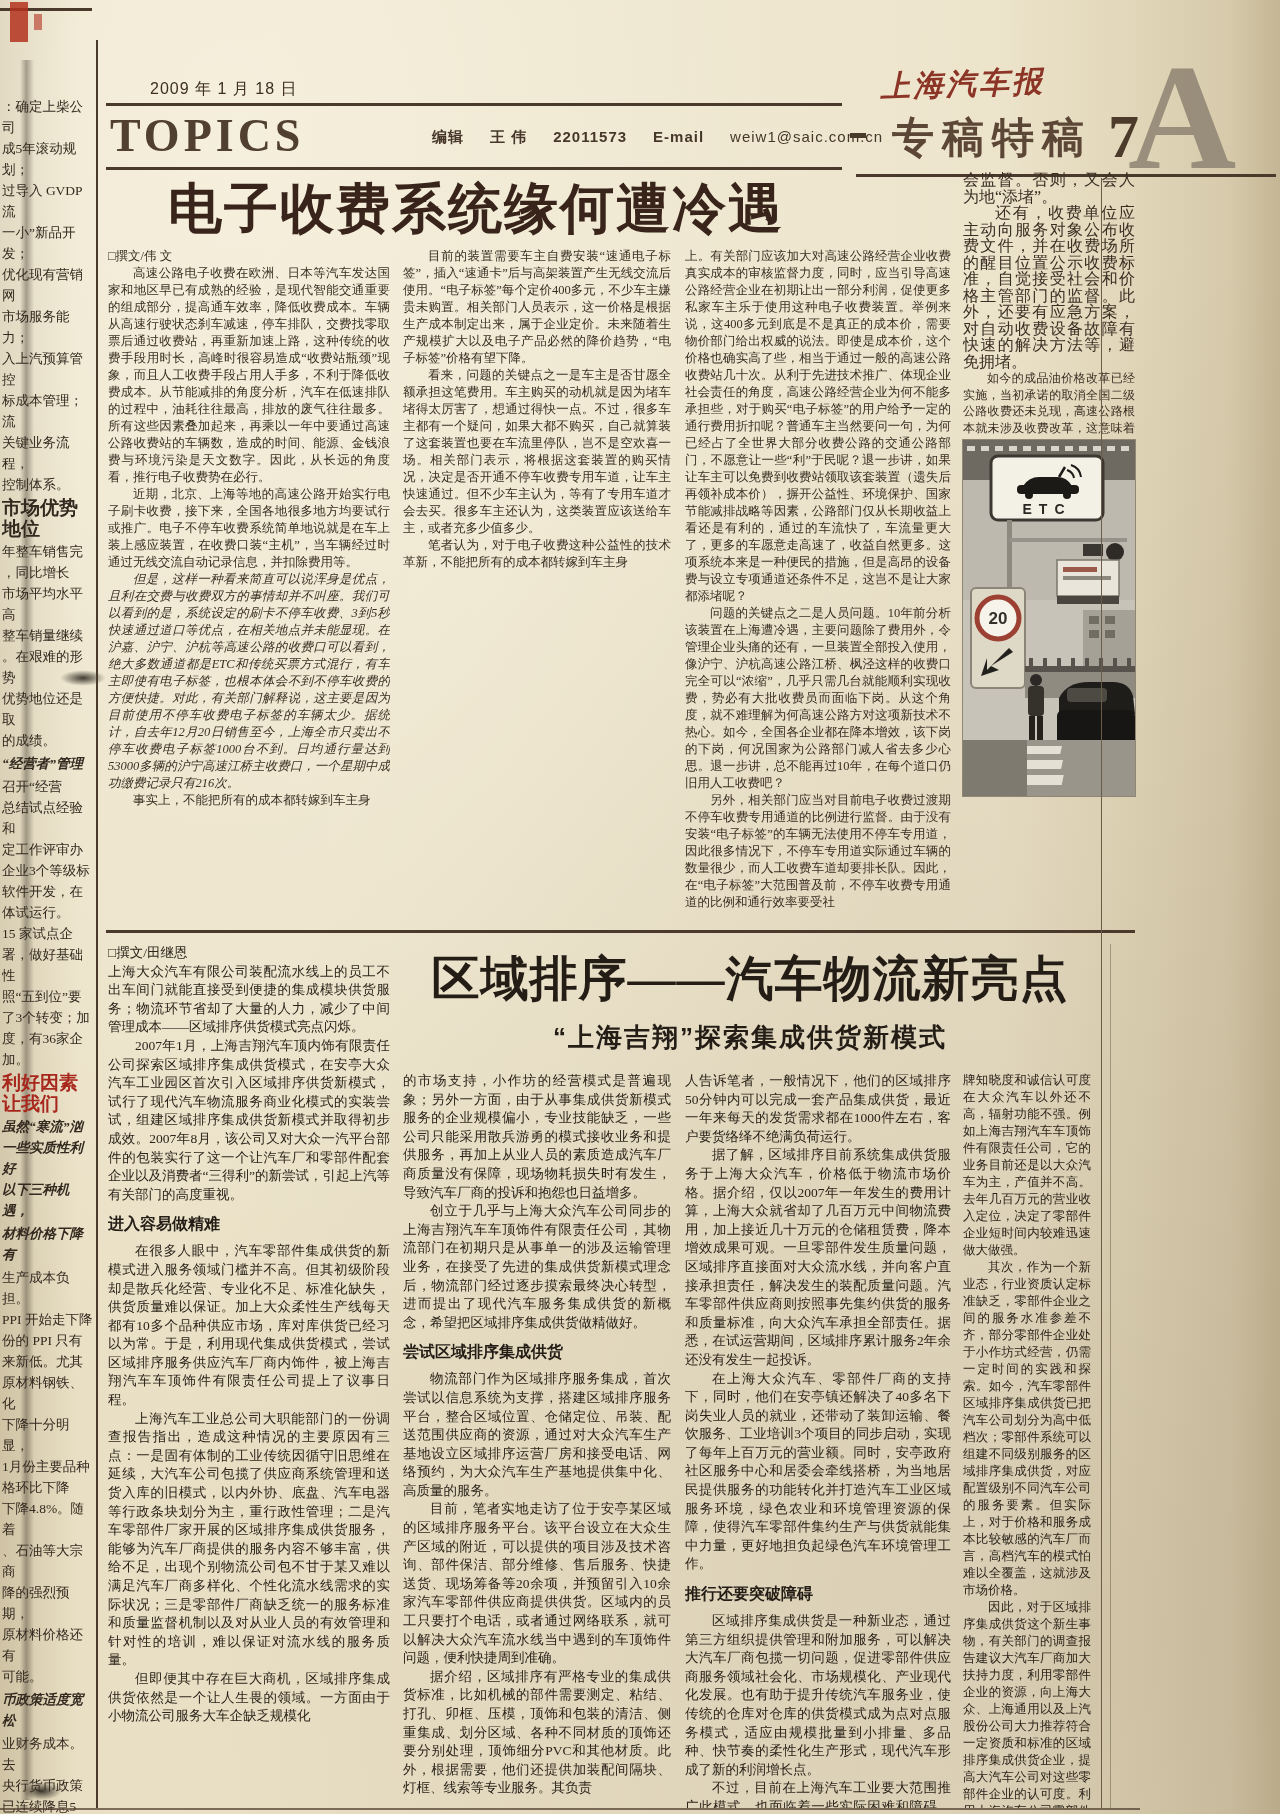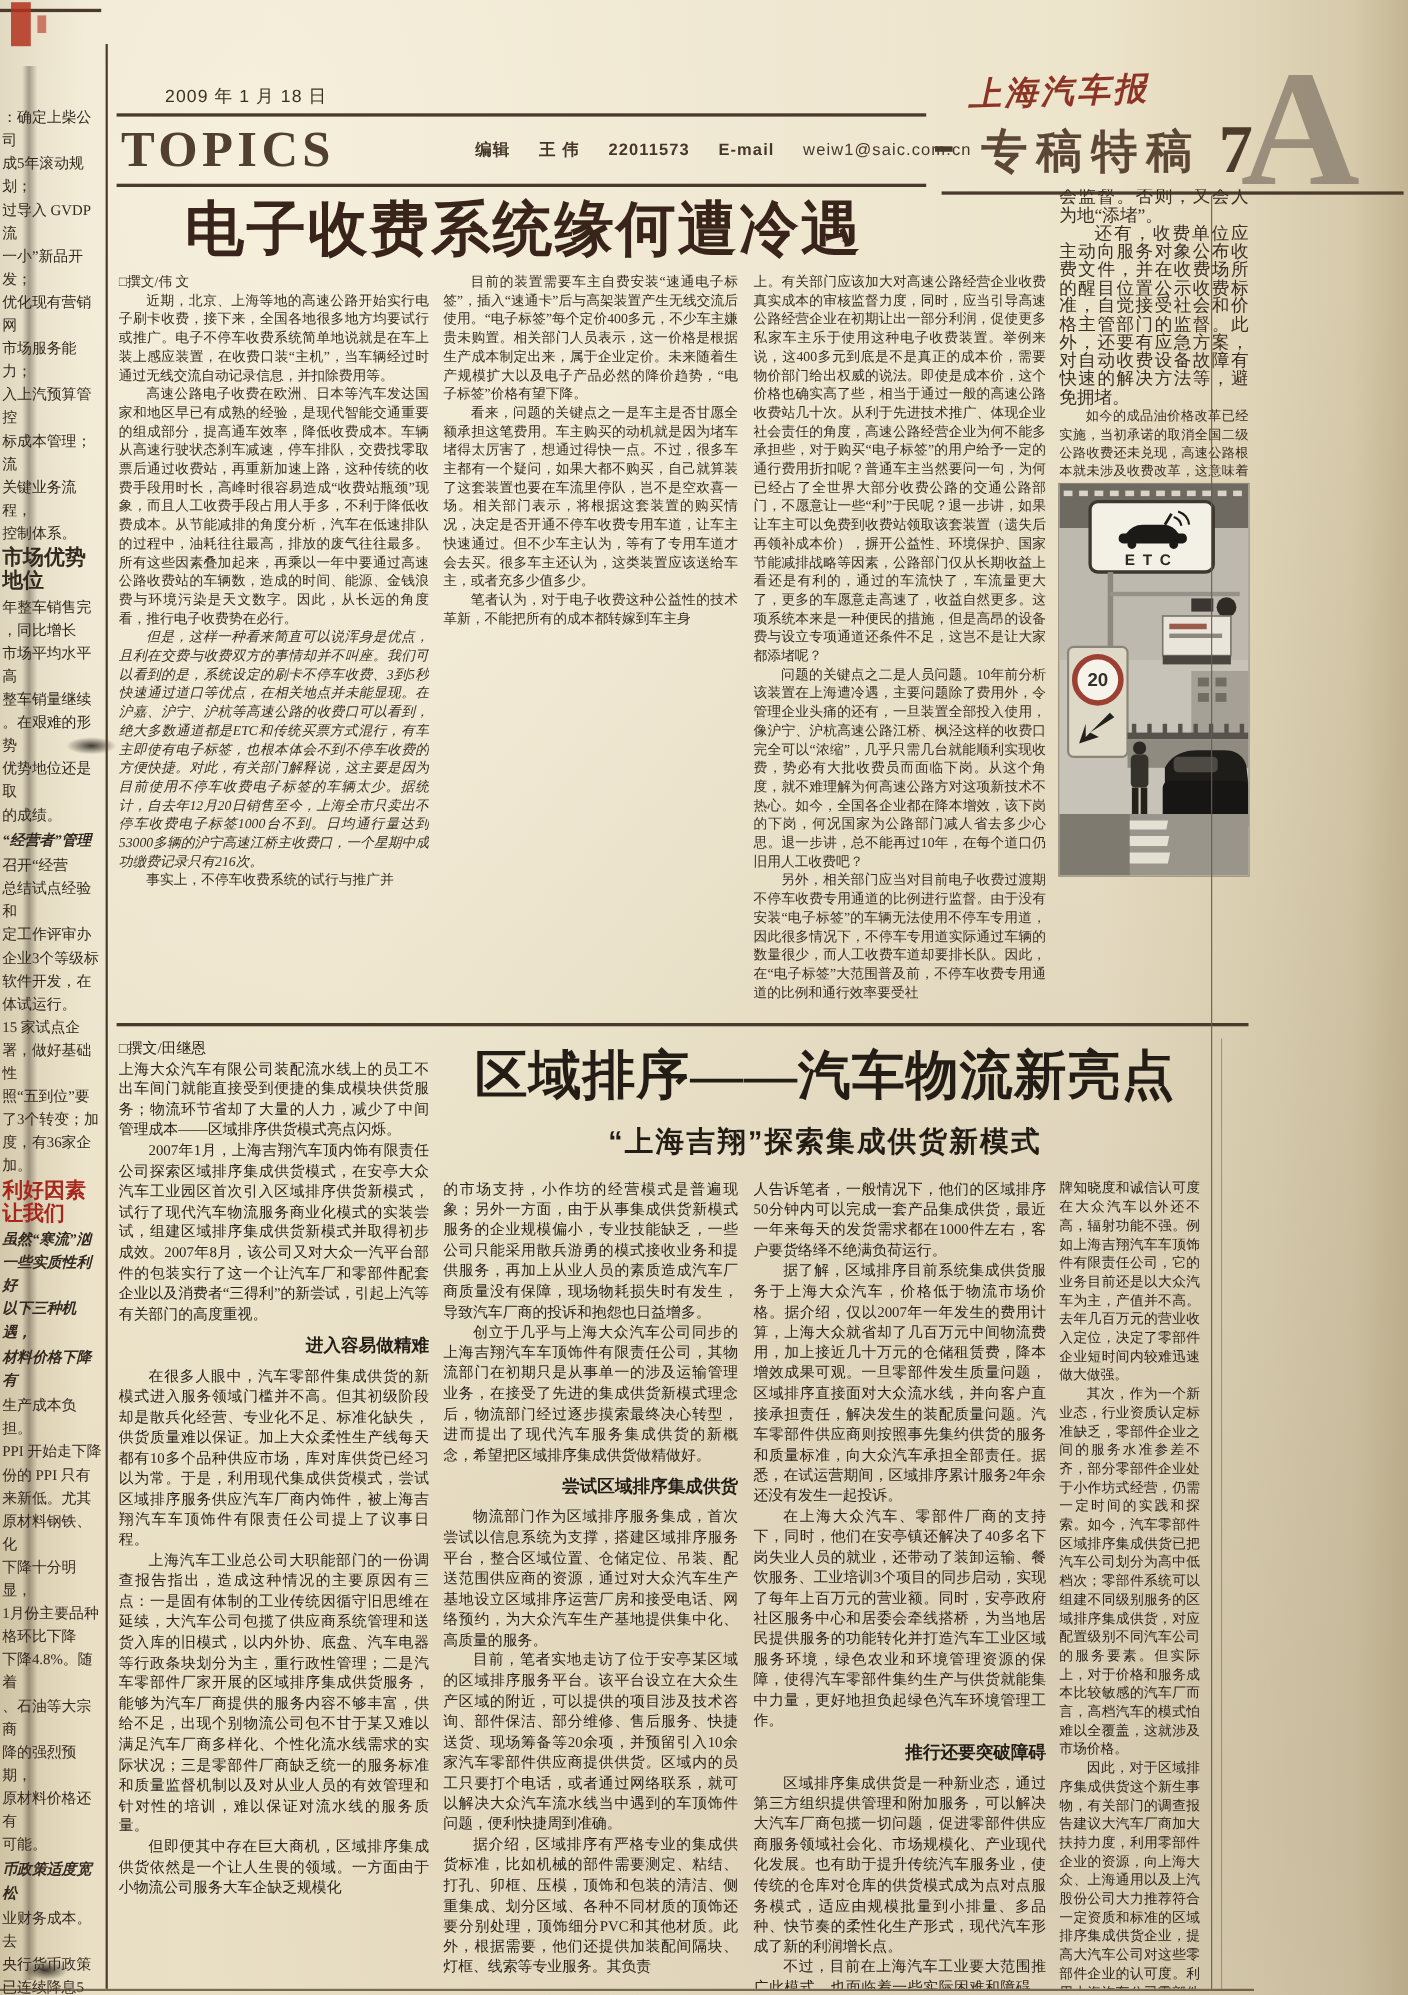--- a/index.html
+++ b/index.html
@@ -36,21 +36,21 @@
   
   .h1a{font:bold 54px/60px "Liberation Sans",sans-serif;color:#38241a;text-align:center;letter-spacing:2px}
   .h2a{font:bold 48px/54px "Liberation Serif",serif;color:#241d16;text-align:center;letter-spacing:1px}
   .h2sub{font:bold 26px/30px "Liberation Sans",sans-serif;color:#241d16;text-align:center;letter-spacing:2px}
   .byline{font:bold 15px/20px "Liberation Sans",sans-serif;color:#2f261d;margin:0 0 4px}
   .col{position:absolute;overflow:hidden;text-align:justify}
   .col p{margin:0;text-indent:2em;color:#3a2e23}
   .a1 p{font:12.5px/17px "Liberation Serif",serif}
   .a1 p.kai{font-style:italic}
   .a2 p{font:13.5px/18.6px "Liberation Serif",serif;color:#2c241b}
-  .colsub{font:bold 16px/20px "Liberation Sans",sans-serif;color:#241d16;text-align:right;
+  .colsub{font:bold 16px/20px "Liberation Sans",sans-serif;color:#241d16;text-align:left;
           margin:10px 0 8px;text-indent:0}
   .nofirst{text-indent:0 !important}
   
   .photo{position:absolute;left:963px;top:440px;width:172px;height:356px;
          box-shadow:0 0 0 1px #8f8673;overflow:hidden;background:#c9c5bb}
   .redmark{position:absolute;background:#b3321f}
   .smudge{position:absolute;background:radial-gradient(ellipse,rgba(20,15,10,.8),rgba(20,15,10,0) 70%)}
 </style>
 </head>
 <body>
@@ -138,24 +138,24 @@
   <div class="abs pletter" style="left:1128px;top:42px">A</div>
   <div class="rule" style="left:850px;top:133px;width:16px;height:5px"></div>
   <div class="abs seccn" style="left:892px;top:116px">专稿特稿</div>
   <div class="abs pnum" style="left:1108px;top:104px">7</div>
   <div class="rule" style="left:856px;top:174px;width:420px;height:3px"></div>
 
   <div class="abs h1a" style="left:106px;top:178px;width:740px">电子收费系统缘何遭冷遇</div>
 
   <div class="col a1" style="left:108px;top:248px;width:282px;height:676px">
     <p class="byline nofirst">□撰文/伟  文</p>
+    <p>高速公路电子收费在欧洲、日本等汽车发达国家和地区早已有成熟的经验，是现代智能交通重要的组成部分，提高通车效率，降低收费成本。车辆从高速行驶状态刹车减速，停车排队，交费找零取票后通过收费站，再重新加速上路，这种传统的收费手段用时长，高峰时很容易造成“收费站瓶颈”现象，而且人工收费手段占用人手多，不利于降低收费成本。从节能减排的角度分析，汽车在低速排队的过程中，油耗往往最高，排放的废气往往最多。所有这些因素叠加起来，再乘以一年中要通过高速公路收费站的车辆数，造成的时间、能源、金钱浪费与环境污染是天文数字。因此，从长远的角度看，推行电子收费势在必行。</p>
     <p>近期，北京、上海等地的高速公路开始实行电子刷卡收费，接下来，全国各地很多地方均要试行或推广。电子不停车收费系统简单地说就是在车上装上感应装置，在收费口装“主机”，当车辆经过时通过无线交流自动记录信息，并扣除费用等。</p>
-    <p>高速公路电子收费在欧洲、日本等汽车发达国家和地区早已有成熟的经验，是现代智能交通重要的组成部分，提高通车效率，降低收费成本。车辆从高速行驶状态刹车减速，停车排队，交费找零取票后通过收费站，再重新加速上路，这种传统的收费手段用时长，高峰时很容易造成“收费站瓶颈”现象，而且人工收费手段占用人手多，不利于降低收费成本。从节能减排的角度分析，汽车在低速排队的过程中，油耗往往最高，排放的废气往往最多。所有这些因素叠加起来，再乘以一年中要通过高速公路收费站的车辆数，造成的时间、能源、金钱浪费与环境污染是天文数字。因此，从长远的角度看，推行电子收费势在必行。</p>
     <p class="kai">但是，这样一种看来简直可以说浑身是优点，且利在交费与收费双方的事情却并不叫座。我们可以看到的是，系统设定的刷卡不停车收费、3到5秒快速通过道口等优点，在相关地点并未能显现。在沪嘉、沪宁、沪杭等高速公路的收费口可以看到，绝大多数通道都是ETC和传统买票方式混行，有车主即使有电子标签，也根本体会不到不停车收费的方便快捷。对此，有关部门解释说，这主要是因为目前使用不停车收费电子标签的车辆太少。据统计，自去年12月20日销售至今，上海全市只卖出不停车收费电子标签1000台不到。日均通行量达到53000多辆的沪宁高速江桥主收费口，一个星期中成功缴费记录只有216次。</p>
-    <p>事实上，不停车收费系统的试行与推广并</p>
+    <p>事实上，不能把所有的成本都转嫁到车主身</p>
   </div>
 
   <div class="col a1" style="left:403px;top:248px;width:268px;height:676px">
     <p>目前的装置需要车主自费安装“速通电子标签”，插入“速通卡”后与高架装置产生无线交流后使用。“电子标签”每个定价400多元，不少车主嫌贵未购置。相关部门人员表示，这一价格是根据生产成本制定出来，属于企业定价。未来随着生产规模扩大以及电子产品必然的降价趋势，“电子标签”价格有望下降。</p>
     <p>看来，问题的关键点之一是车主是否甘愿全额承担这笔费用。车主购买的动机就是因为堵车堵得太厉害了，想通过得快一点。不过，很多车主都有一个疑问，如果大都不购买，自己就算装了这套装置也要在车流里停队，岂不是空欢喜一场。相关部门表示，将根据这套装置的购买情况，决定是否开通不停车收费专用车道，让车主快速通过。但不少车主认为，等有了专用车道才会去买。很多车主还认为，这类装置应该送给车主，或者充多少值多少。</p>
     <p>笔者认为，对于电子收费这种公益性的技术革新，不能把所有的成本都转嫁到车主身</p>
   </div>
 
   <div class="col a1" style="left:685px;top:248px;width:266px;height:676px">
     <p class="nofirst">上。有关部门应该加大对高速公路经营企业收费真实成本的审核监督力度，同时，应当引导高速公路经营企业在初期让出一部分利润，促使更多私家车主乐于使用这种电子收费装置。举例来说，这400多元到底是不是真正的成本价，需要物价部门给出权威的说法。即使是成本价，这个价格也确实高了些，相当于通过一般的高速公路收费站几十次。从利于先进技术推广、体现企业社会责任的角度，高速公路经营企业为何不能多承担些，对于购买“电子标签”的用户给予一定的通行费用折扣呢？普通车主当然要问一句，为何已经占了全世界大部分收费公路的交通公路部门，不愿意让一些“利”于民呢？退一步讲，如果让车主可以免费到收费站领取该套装置（遗失后再领补成本价），摒开公益性、环境保护、国家节能减排战略等因素，公路部门仅从长期收益上看还是有利的，通过的车流快了，车流量更大了，更多的车愿意走高速了，收益自然更多。这项系统本来是一种便民的措施，但是高昂的设备费与设立专项通道还条件不足，这岂不是让大家都添堵呢？</p>

